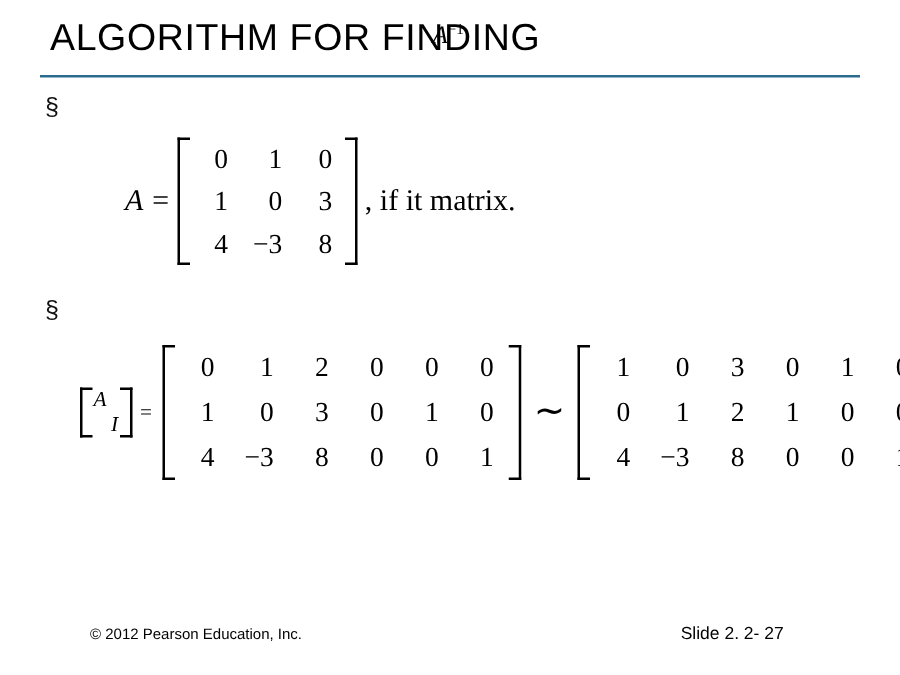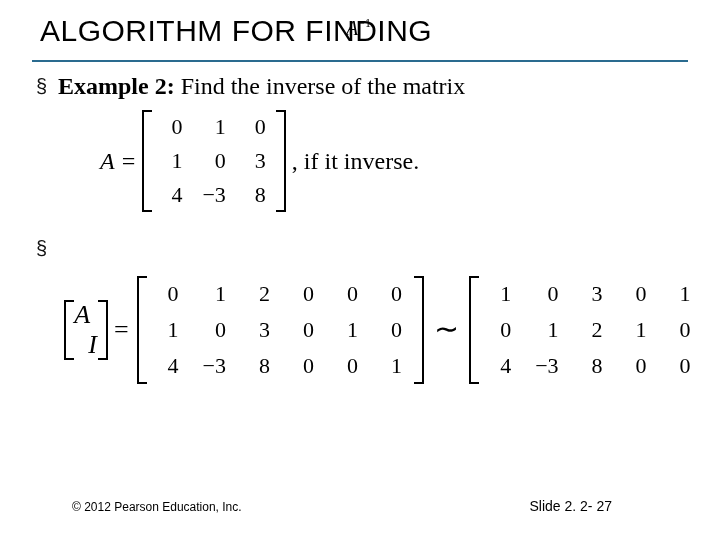--- a/index.html
+++ b/index.html
@@ -119,21 +119,21 @@
   }
   .sol-block {
     margin-top: 22px;
   }
   .sol-line {
     display: flex;
     align-items: center;
     margin: 14px 0 0 28px;
   }
   .AI-label {
-    font-size: 26px;
+    font-size: 17px;
     display: flex;
     align-items: center;
     margin-right: 8px;
   }
   .AI-inner {
     padding: 0 4px;
     font-style: italic;
   }
   .AI-inner .sp { display:inline-block; width:14px; }
   .tilde {
@@ -146,21 +146,21 @@
     position: absolute;
     left: 40px;
     bottom: 26px;
     font-family: Arial, sans-serif;
     font-size: 12px;
     color: #000;
     margin-left: 32px;
   }
   .footer-right {
     position: absolute;
-    right: 47px;
+    right: 32px;
     bottom: 26px;
     font-family: Arial, sans-serif;
     font-size: 14px;
     color: #000;
   }
   table.mat.big td { padding: 5px 12px; }
 </style>
 </head>
 <body>
 
@@ -172,23 +172,20 @@
   <span class="a-inv">
     <span>A</span><sup>−1</sup>
   </span>
 
   <div class="hr"></div>
 
   <div class="body">
 
     <div class="bullet-row">
       <div class="bullet">§</div>
-      <div class="btxt">
-        <b>Example 2:</b><span> Find the inverse of the matrix</span>
-      </div>
     </div>
 
     <div class="matrix-line">
       <span class="eq italic">A =</span>
       <span class="bracketed">
         <span class="br left"></span>
         <table class="mat">
           <tbody>
               <tr>
                 <td>0</td>
@@ -202,21 +199,21 @@
               </tr>
           <tr>
                 <td>4</td>
                 <td>−3</td>
                 <td>8</td>
               </tr>
         </tbody>
           </table>
         <span class="br right"></span>
       </span>
-      <span class="after-matrix">, if it inverse.</span>
+      <span class="after-matrix">, if it matrix.</span>
     </div>
 
     <div class="sol-block">
       <div class="bullet-row">
         <div class="bullet">§</div>
       </div>
 
       <div class="sol-line">
 
         <span class="AI-label">

